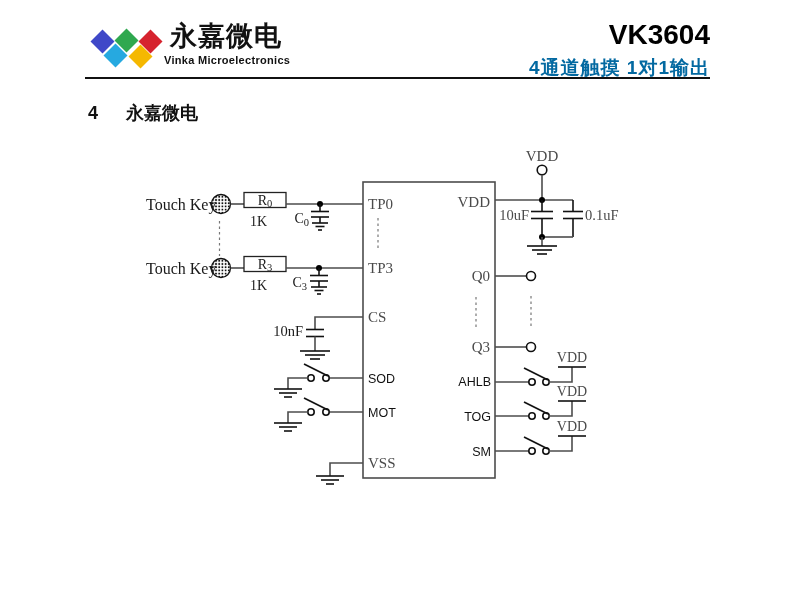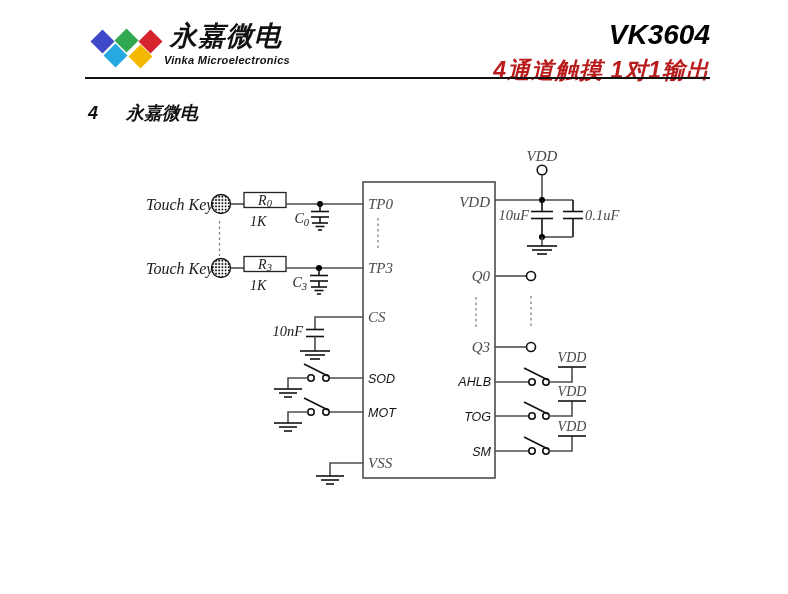--- a/index.html
+++ b/index.html
@@ -1,24 +1,24 @@
 <!DOCTYPE html>
 <html><head>
 <meta charset="utf-8">
 <style>
   html,body{margin:0;padding:0;background:#fff;}
   #page{position:relative;width:788px;height:594px;background:#ffffff;overflow:hidden;
-        font-family:"Liberation Sans",sans-serif;font-style:italic;}
+        font-family:"Liberation Sans",sans-serif;}
   .abs{position:absolute;}
   
   .diamond{position:absolute;width:17px;height:17px;transform:rotate(45deg);}
   .logo-title{font-size:27px;font-weight:bold;color:#111;letter-spacing:1px;line-height:1;}
   .logo-sub{font-size:11px;font-weight:bold;color:#111;letter-spacing:.3px;}
   .prod-title{font-size:28px;font-weight:bold;color:#000;line-height:1;}
-  .prod-tag{font-size:23px;font-weight:bold;color:#b91c1c;text-align:right;margin-top:6px;letter-spacing:1px;}
+  .prod-tag{font-size:19px;font-weight:bold;color:#0369a1;text-align:right;margin-top:6px;letter-spacing:1px;}
   .rule{background:#111;height:2px;}
   .sec-head{display:flex;align-items:baseline;font-weight:bold;color:#111;font-size:18px;}
   .sec-num{width:38px;}
   .watermark{color:#bcbcbc;font-size:15px;letter-spacing:1px;}
   
   svg text{user-select:none;}
   .ser{font-family:"Liberation Serif",serif;fill:#4a4a4a;}
   .serd{font-family:"Liberation Serif",serif;fill:#1a1a1a;}
   .sans{font-family:"Liberation Sans",sans-serif;fill:#111;}
 </style>

